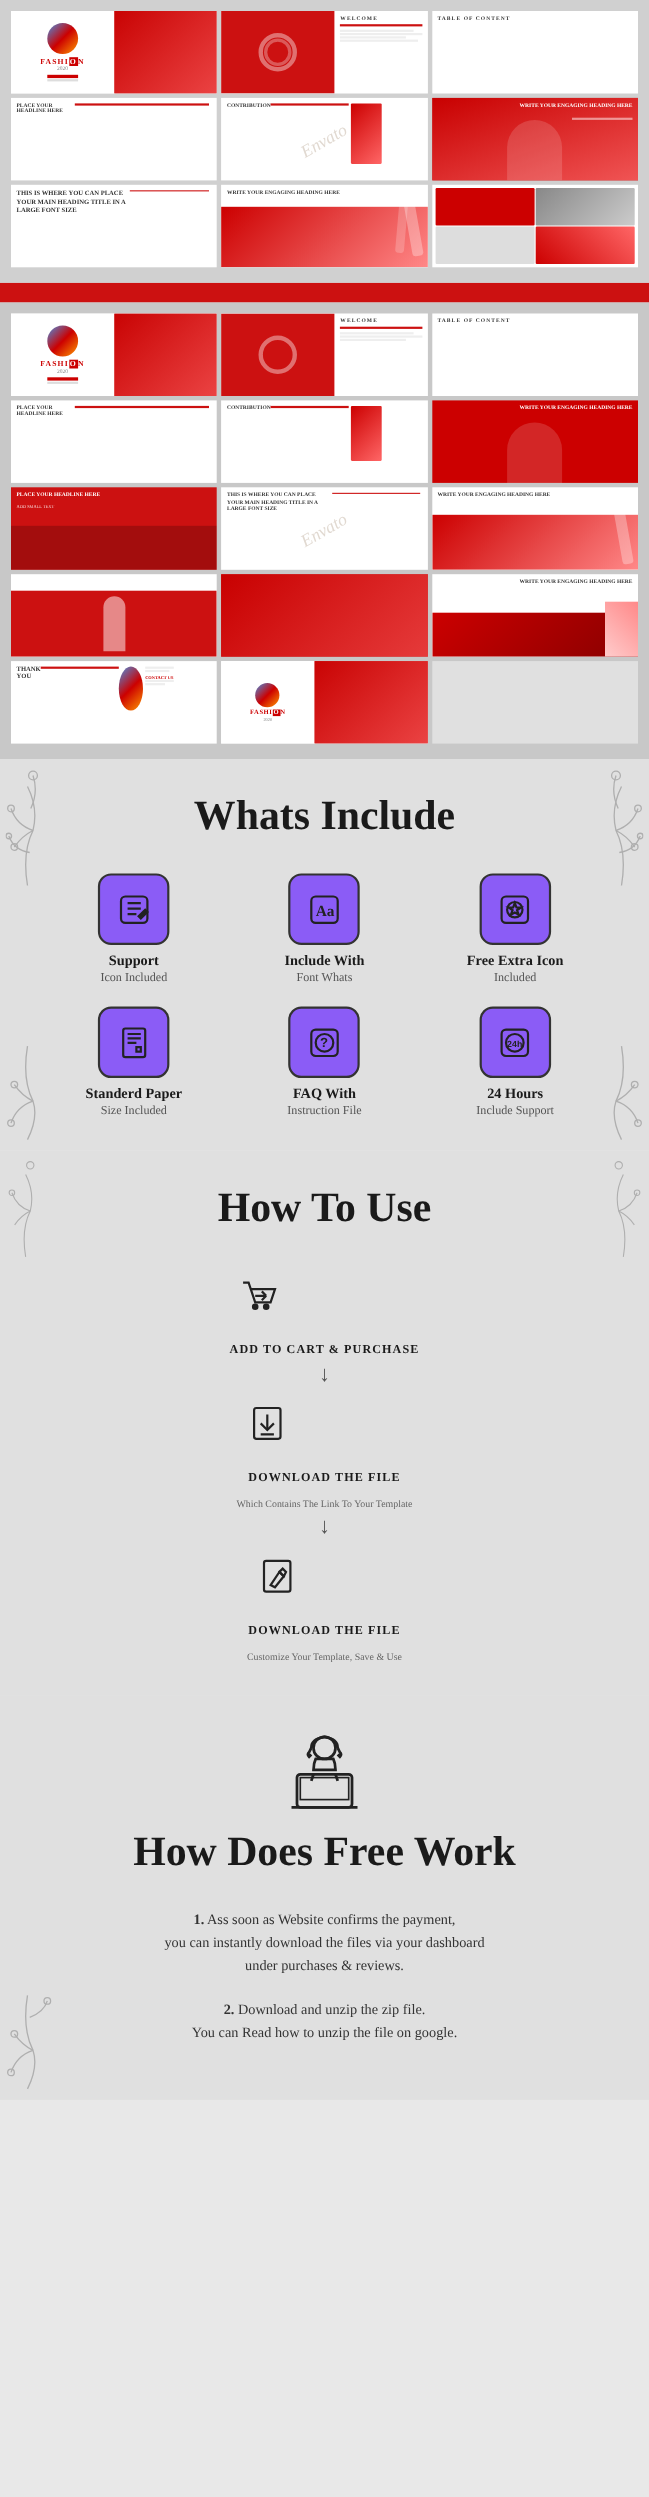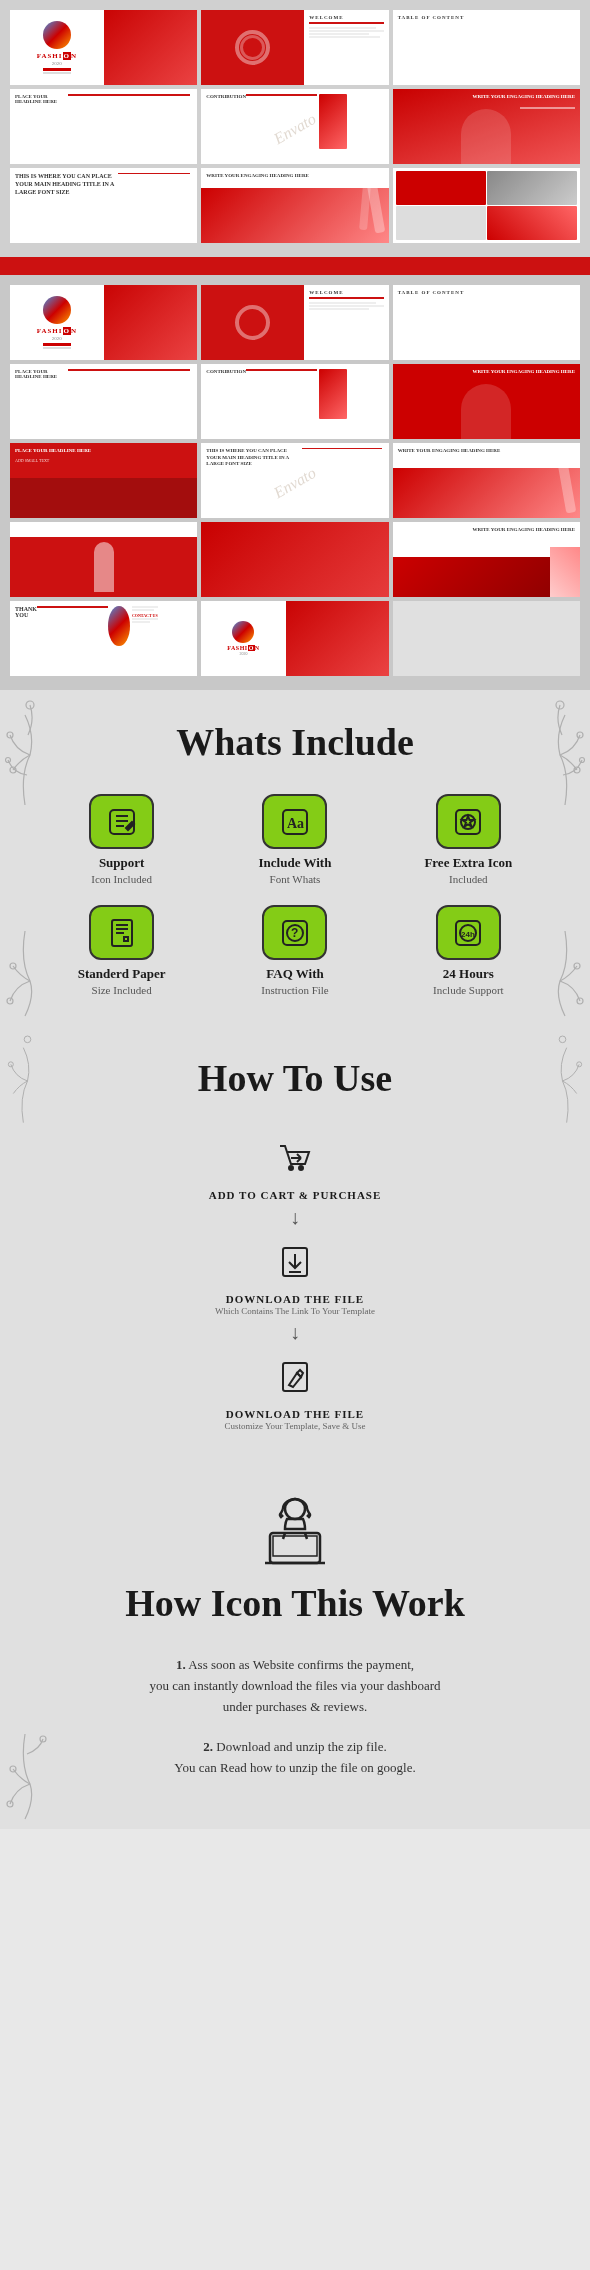--- a/index.html
+++ b/index.html
@@ -117,27 +117,27 @@
       max-width: 500px;
     }
     .feature-item {
       display: flex;
       flex-direction: column;
       align-items: center;
       gap: 6px;
     }
     .feature-icon-box {
       width: 65px;
-      height: 55px;
+      height: 65px;
       border: 2px solid #333;
       border-radius: 12px;
       display: flex;
       align-items: center;
       justify-content: center;
-      background: #84cc16;
+      background: #8b5cf6;
     }
     .feature-icon-box svg {
       width: 32px;
       height: 32px;
     }
     .feature-label {
       font-size: 13px;
       font-weight: bold;
       color: #1a1a1a;
       text-align: center;
@@ -160,21 +160,21 @@
     .steps-container {
       display: flex;
       flex-direction: column;
       align-items: center;
       gap: 0;
       margin-top: 20px;
     }
     .step-item {
       display: flex;
       flex-direction: column;
-      align-items: center;
+      gap: 12px;
     }
     .step-icon-wrapper {
       width: 55px;
       height: 55px;
       display: flex;
       align-items: center;
       justify-content: center;
     }
     .step-icon-wrapper svg {
       width: 40px;
@@ -780,21 +780,21 @@
       <path d="M32 28 Q30 32 30 38 L50 38 Q50 32 48 28 Z"></path>
 
       <rect x="15" y="42" width="50" height="30" rx="3" fill="none"></rect>
       <rect x="18" y="45" width="44" height="20" fill="none" stroke="#222" stroke-width="1.5"></rect>
       <path d="M10 72 L70 72"></path>
 
       <path d="M30 42 L28 48 M50 42 L52 48"></path>
     </svg>
   </div>
 
-  <h2 class="section-title">How Icon This Work</h2>
+  <h2 class="section-title">How Does Free Work</h2>
 
   <div class="work-steps">
     <div class="work-step">
       <p>
         <span class="work-step-num">1.</span>
         Ass soon as Website confirms the payment,<br>
         you can instantly download the files via your dashboard<br>
         under purchases &amp; reviews.
       </p>
     </div>

